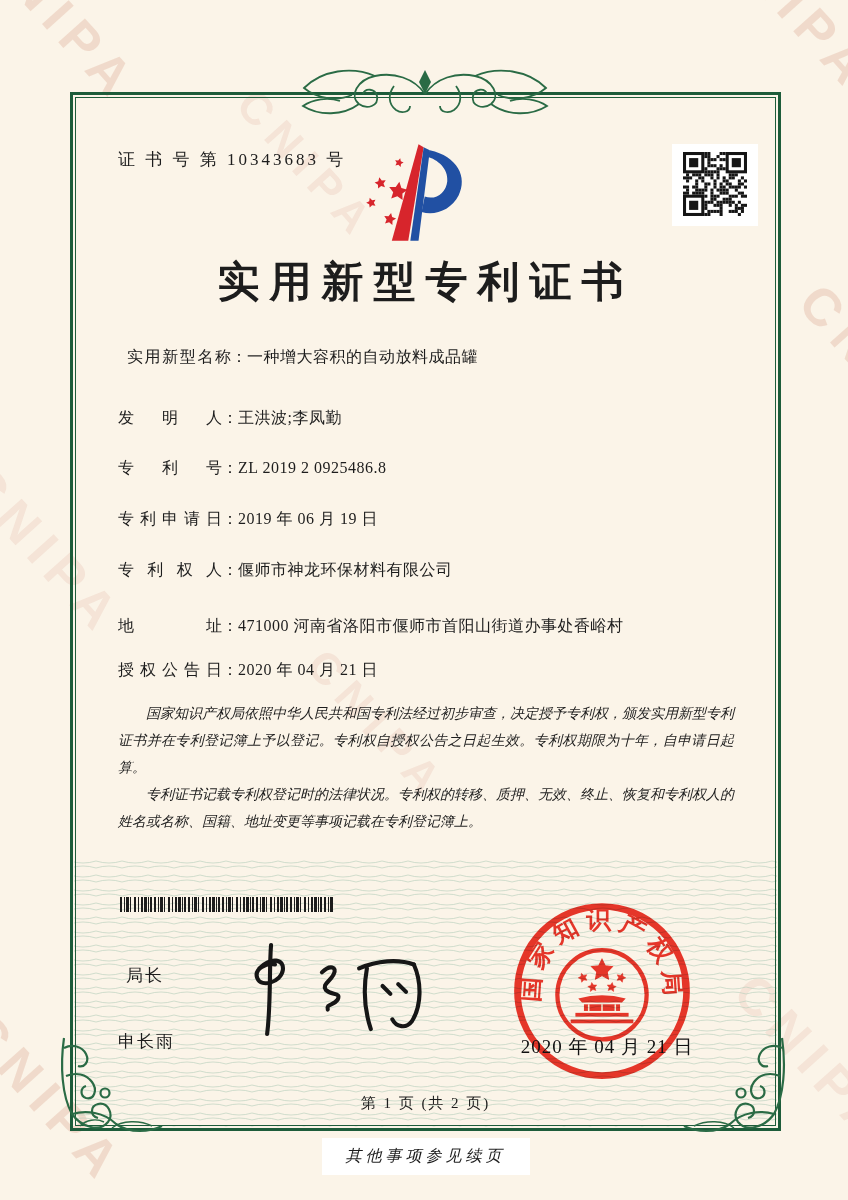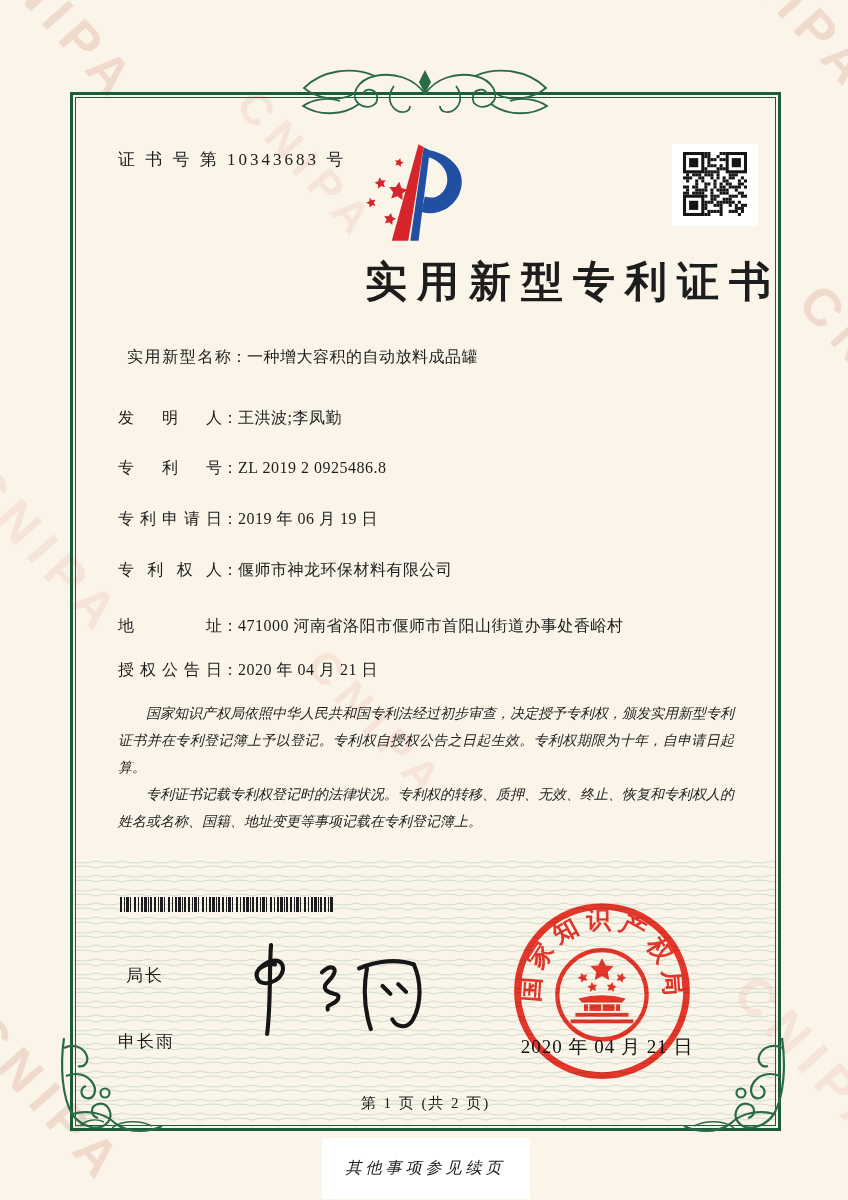--- a/index.html
+++ b/index.html
@@ -18,21 +18,21 @@
   #waves{position:absolute;left:74px;top:858px;z-index:0;}
   .ornament-top{position:absolute;left:284px;top:64px;z-index:2;}
   .corner{position:absolute;z-index:2;}
   .corner.bl{left:56px;top:1036px;}
   .corner.br{left:680px;top:1036px;transform:scaleX(-1);}
   
   .cert-no{position:absolute;left:118px;top:148px;font-size:17px;letter-spacing:3px;z-index:2;}
   .logo{position:absolute;left:350px;top:138px;z-index:2;}
   .qrbox{position:absolute;left:672px;top:144px;width:86px;height:82px;background:#ffffff;z-index:2;}
   #qr{position:absolute;left:11px;top:8px;}
-  .title{position:absolute;left:70px;top:254px;width:711px;text-align:right;
+  .title{position:absolute;left:70px;top:254px;width:711px;text-align:center;
          font-size:42px;font-weight:bold;letter-spacing:10px;z-index:2;}
   
   .frow{position:absolute;left:118px;font-size:16px;z-index:2;white-space:nowrap;}
   .flabel{display:inline-block;width:104px;text-align:justify;text-align-last:justify;vertical-align:top;}
   .fcolon{display:inline-block;width:16px;}
   .fvalue{letter-spacing:0.5px;}
   .fgroup2{position:absolute;left:337px;top:0;}
   .fgroup2 .flabel{width:94px;}
   
   .bodytext{position:absolute;left:118px;top:700px;width:616px;font-size:14px;
@@ -44,21 +44,21 @@
   .sig-title{position:absolute;left:118px;top:964px;font-size:17px;letter-spacing:2px;z-index:2;margin-left:8px;}
   .sig-name{position:absolute;left:118px;top:1030px;font-size:17px;letter-spacing:2px;z-index:2;}
   .signature{position:absolute;left:228px;top:938px;z-index:2;}
   
   .seal{position:absolute;left:507px;top:896px;z-index:3;opacity:0.92;mix-blend-mode:multiply;}
   .seal-date{position:absolute;left:502px;top:1034px;width:210px;text-align:center;
              font-size:19px;letter-spacing:1px;color:#111;z-index:4;}
   .page-num{position:absolute;left:70px;top:1094px;width:711px;text-align:center;
             font-size:15px;letter-spacing:2px;z-index:2;}
   .cont-wrap{position:absolute;left:70px;top:1138px;width:711px;text-align:center;z-index:2;}
-  .cont-note{display:inline-block;background:#ffffff;padding:20px 24px;font-size:16px;
+  .cont-note{display:inline-block;background:#ffffff;padding:8px 24px;font-size:16px;
              font-style:italic;letter-spacing:4px;}
 </style>
 </head>
 <body>
 
 <svg width="0" height="0" style="position:absolute" aria-hidden="true">
   <defs>
     <path id="st" d="M0,-10 L2.94,-4.05 L9.51,-3.09 L4.76,1.55 L5.88,8.09 L0,5 L-5.88,8.09 L-4.76,1.55 L-9.51,-3.09 L-2.94,-4.05 Z"></path>
   </defs>
 </svg>

